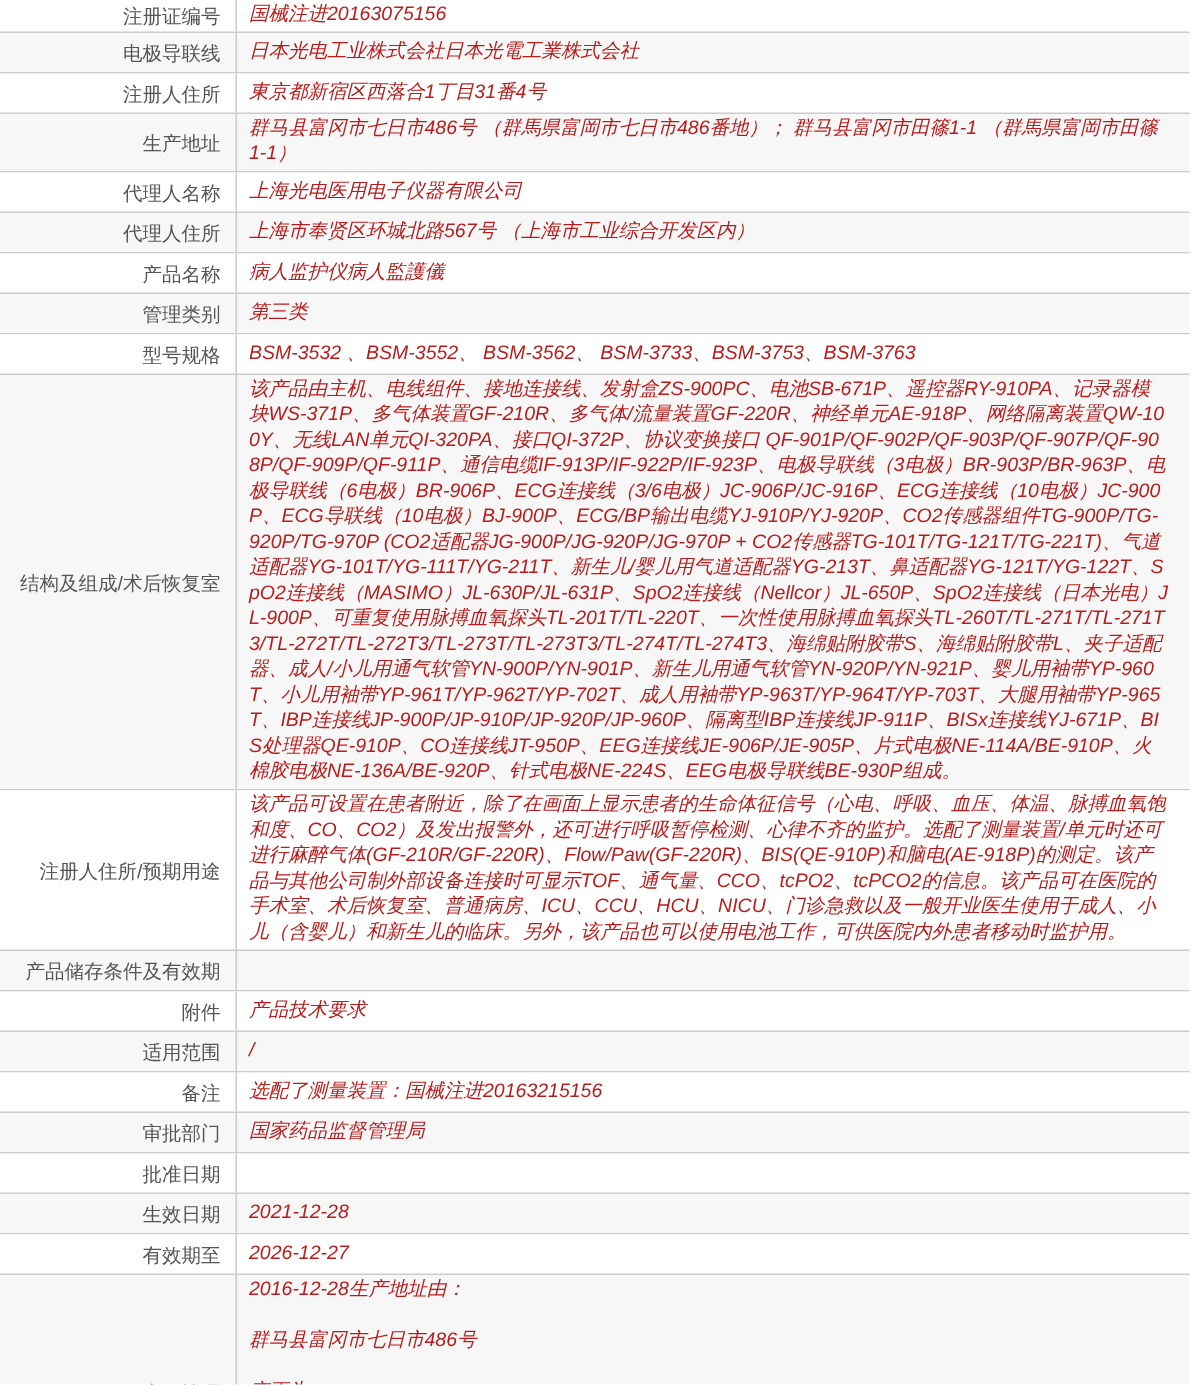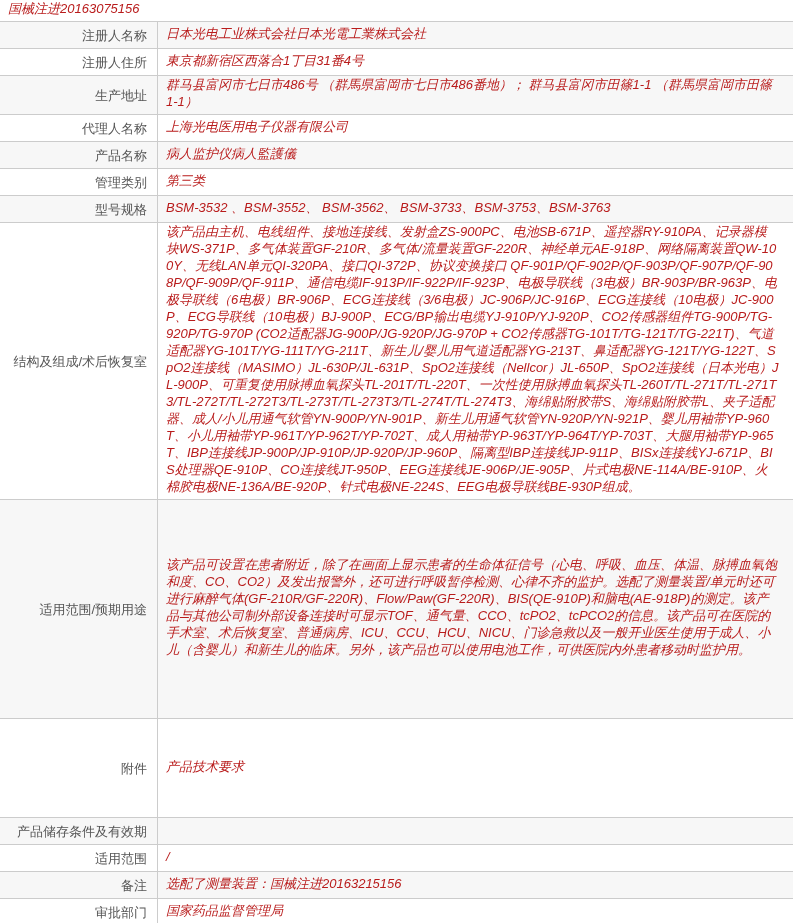--- a/index.html
+++ b/index.html
@@ -55,79 +55,85 @@
     word-break: break-all;
     color: #b91c1c;
     font-style: italic;
   }
 </style>
 </head>
 <body>
 
 <div class="reg-table" id="reg-table">
     <div class="row">
+      <div class="cell-label">注册证编号</div>
       <div class="cell-value">国械注进20163075156</div>
     </div>
     <div class="row">
-      <div class="cell-label">注册人名称</div>
+      <div class="cell-label">电极导联线</div>
       <div class="cell-value">日本光电工业株式会社日本光電工業株式会社</div>
     </div>
     <div class="row">
       <div class="cell-label">注册人住所</div>
       <div class="cell-value">東京都新宿区西落合1丁目31番4号</div>
     </div>
     <div class="row">
       <div class="cell-label">生产地址</div>
       <div class="cell-value">群马县富冈市七日市486号 （群馬県富岡市七日市486番地）； 群马县富冈市田篠1-1 （群馬県富岡市田篠1-1）</div>
     </div>
     <div class="row">
       <div class="cell-label">代理人名称</div>
       <div class="cell-value">上海光电医用电子仪器有限公司</div>
+    </div>
+    <div class="row">
+      <div class="cell-label">代理人住所</div>
+      <div class="cell-value">上海市奉贤区环城北路567号 （上海市工业综合开发区内）</div>
     </div>
     <div class="row">
       <div class="cell-label">产品名称</div>
       <div class="cell-value">病人监护仪病人監護儀</div>
     </div>
     <div class="row">
       <div class="cell-label">管理类别</div>
       <div class="cell-value">第三类</div>
     </div>
     <div class="row">
       <div class="cell-label">型号规格</div>
       <div class="cell-value">BSM-3532 、BSM-3552、 BSM-3562、 BSM-3733、BSM-3753、BSM-3763</div>
     </div>
     <div class="row">
       <div class="cell-label">结构及组成/术后恢复室</div>
       <div class="cell-value">该产品由主机、电线组件、接地连接线、发射盒ZS-900PC、电池SB-671P、遥控器RY-910PA、记录器模块WS-371P、多气体装置GF-210R、多气体/流量装置GF-220R、神经单元AE-918P、网络隔离装置QW-100Y、无线LAN单元QI-320PA、接口QI-372P、协议变换接口 QF-901P/QF-902P/QF-903P/QF-907P/QF-908P/QF-909P/QF-911P、通信电缆IF-913P/IF-922P/IF-923P、电极导联线（3电极）BR-903P/BR-963P、电极导联线（6电极）BR-906P、ECG连接线（3/6电极）JC-906P/JC-916P、ECG连接线（10电极）JC-900P、ECG导联线（10电极）BJ-900P、ECG/BP输出电缆YJ-910P/YJ-920P、CO2传感器组件TG-900P/TG-920P/TG-970P (CO2适配器JG-900P/JG-920P/JG-970P + CO2传感器TG-101T/TG-121T/TG-221T)、气道适配器YG-101T/YG-111T/YG-211T、新生儿/婴儿用气道适配器YG-213T、鼻适配器YG-121T/YG-122T、SpO2连接线（MASIMO）JL-630P/JL-631P、SpO2连接线（Nellcor）JL-650P、SpO2连接线（日本光电）JL-900P、可重复使用脉搏血氧探头TL-201T/TL-220T、一次性使用脉搏血氧探头TL-260T/TL-271T/TL-271T3/TL-272T/TL-272T3/TL-273T/TL-273T3/TL-274T/TL-274T3、海绵贴附胶带S、海绵贴附胶带L、夹子适配器、成人/小儿用通气软管YN-900P/YN-901P、新生儿用通气软管YN-920P/YN-921P、婴儿用袖带YP-960T、小儿用袖带YP-961T/YP-962T/YP-702T、成人用袖带YP-963T/YP-964T/YP-703T、大腿用袖带YP-965T、IBP连接线JP-900P/JP-910P/JP-920P/JP-960P、隔离型IBP连接线JP-911P、BISx连接线YJ-671P、BIS处理器QE-910P、CO连接线JT-950P、EEG连接线JE-906P/JE-905P、片式电极NE-114A/BE-910P、火棉胶电极NE-136A/BE-920P、针式电极NE-224S、EEG电极导联线BE-930P组成。</div>
     </div>
     <div class="row">
-      <div class="cell-label">适用范围/预期用途</div>
+      <div class="cell-label">注册人住所/预期用途</div>
       <div class="cell-value">该产品可设置在患者附近，除了在画面上显示患者的生命体征信号（心电、呼吸、血压、体温、脉搏血氧饱和度、CO、CO2）及发出报警外，还可进行呼吸暂停检测、心律不齐的监护。选配了测量装置/单元时还可进行麻醉气体(GF-210R/GF-220R)、Flow/Paw(GF-220R)、BIS(QE-910P)和脑电(AE-918P)的测定。该产品与其他公司制外部设备连接时可显示TOF、通气量、CCO、tcPO2、tcPCO2的信息。该产品可在医院的手术室、术后恢复室、普通病房、ICU、CCU、HCU、NICU、门诊急救以及一般开业医生使用于成人、小儿（含婴儿）和新生儿的临床。另外，该产品也可以使用电池工作，可供医院内外患者移动时监护用。</div>
+    </div>
+    <div class="row">
+      <div class="cell-label">产品储存条件及有效期</div>
+      <div class="cell-value"></div>
     </div>
     <div class="row">
       <div class="cell-label">附件</div>
       <div class="cell-value">产品技术要求</div>
-    </div>
-    <div class="row">
-      <div class="cell-label">产品储存条件及有效期</div>
-      <div class="cell-value"></div>
     </div>
     <div class="row">
       <div class="cell-label">适用范围</div>
       <div class="cell-value">/</div>
     </div>
     <div class="row">
       <div class="cell-label">备注</div>
       <div class="cell-value">选配了测量装置：国械注进20163215156</div>
     </div>
     <div class="row">
       <div class="cell-label">审批部门</div>
       <div class="cell-value">国家药品监督管理局</div>
     </div>
     <div class="row">
+      <div class="cell-label">批准日期</div>
     </div>
     <div class="row">
       <div class="cell-label">生效日期</div>
       <div class="cell-value">2021-12-28</div>
     </div>
     <div class="row">
       <div class="cell-label">有效期至</div>
       <div class="cell-value">2026-12-27</div>
     </div>
     <div class="row">

